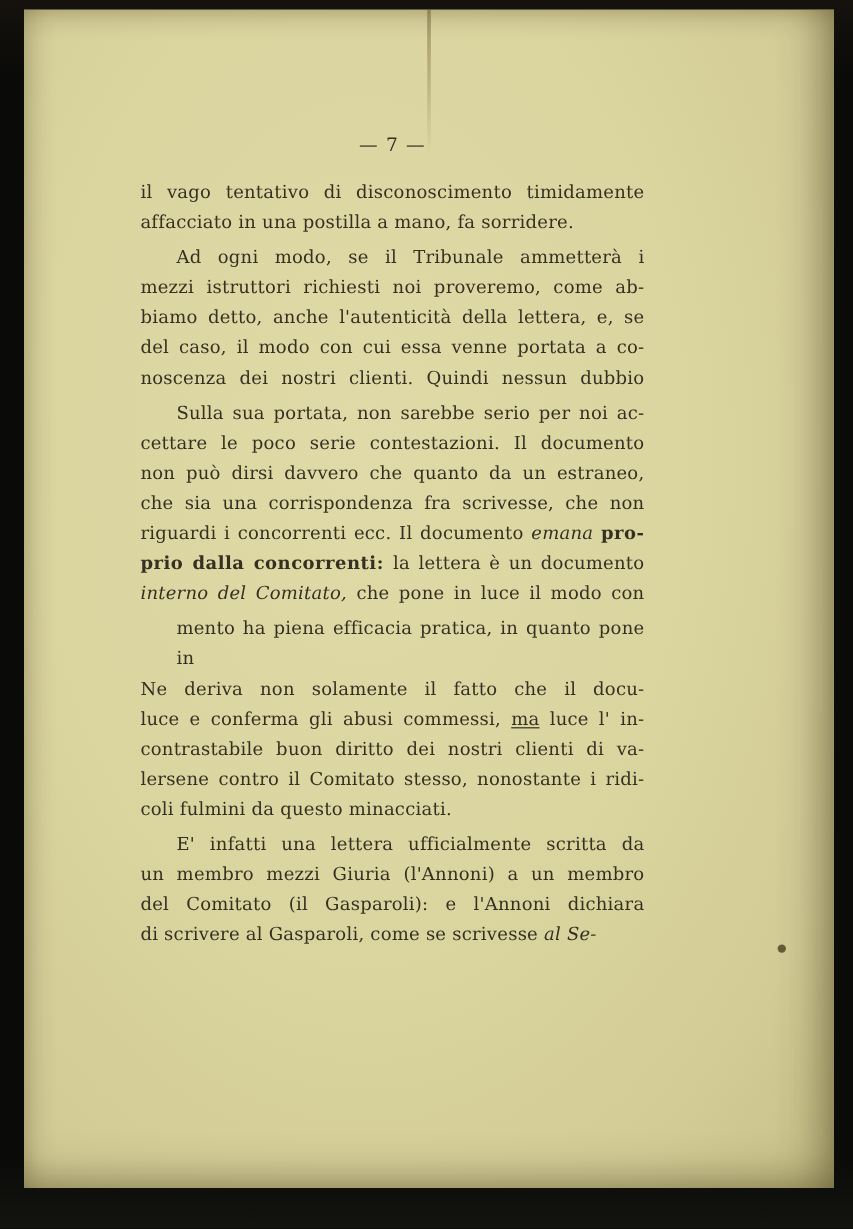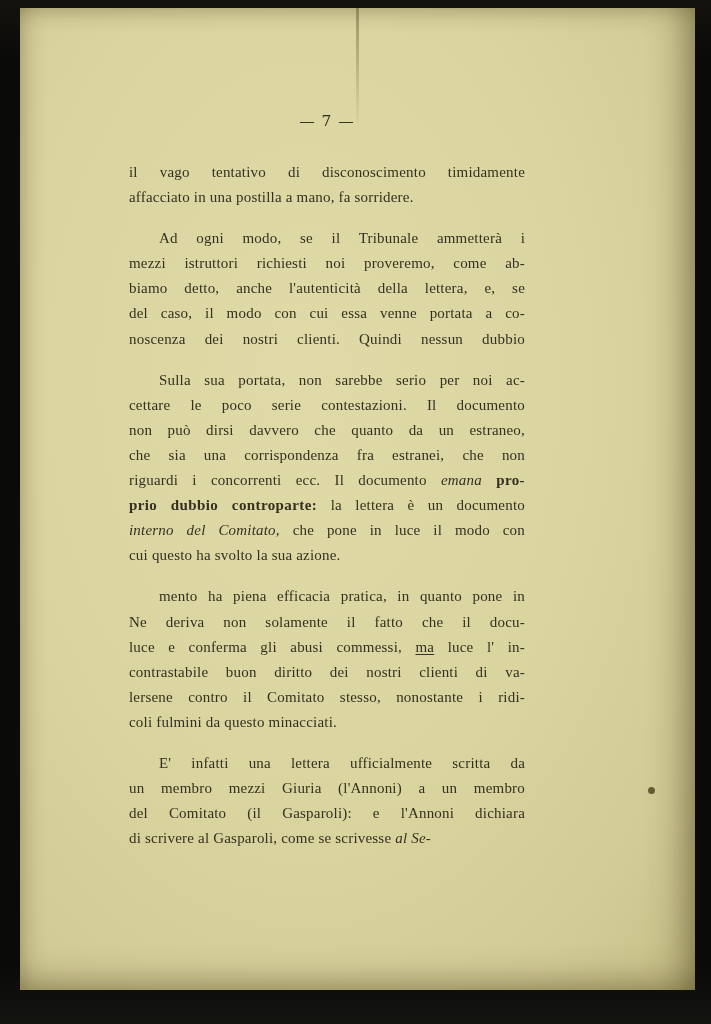--- a/index.html
+++ b/index.html
@@ -56,21 +56,21 @@
   }
   #text-block {
     position: absolute;
     left: 93px; top: 136px;
     width: 428px;
     font-size: 15px;
     line-height: 25.1px;
     color: #353021;
     letter-spacing: 0.2px;
   }
-  .para { margin: 16px; font-family: Liberation Serif, serif; }
+  .para { margin: 4px; }
   .para.indent .line:first-child { padding-left: 30px; }
   .line {
     text-align: justify;
     text-align-last: justify;
   }
   .line.last { text-align-last: left; }
   .seg-i { font-style: italic; }
   .seg-b { font-weight: 700; letter-spacing: 0.4px; }
   .seg-u { text-decoration: underline; text-underline-offset: 2px; }
 </style>
@@ -90,25 +90,24 @@
           <div class="line"><span class="seg">Ad ogni modo, se il Tribunale ammetterà i</span></div>
           <div class="line"><span class="seg">mezzi istruttori richiesti noi proveremo, come ab-</span></div>
           <div class="line"><span class="seg">biamo detto, anche l'autenticità della lettera, e, se</span></div>
           <div class="line"><span class="seg">del caso, il modo con cui essa venne portata a co-</span></div>
           <div class="line"><span class="seg">noscenza dei nostri clienti. Quindi nessun dubbio</span></div>
         </div>
         <div class="para indent">
           <div class="line"><span class="seg">Sulla sua portata, non sarebbe serio per noi ac-</span></div>
           <div class="line"><span class="seg">cettare le poco serie contestazioni. Il documento</span></div>
           <div class="line"><span class="seg">non può dirsi davvero che quanto da un estraneo,</span></div>
-          <div class="line"><span class="seg">che sia una corrispondenza fra estranei, che non</span></div>
+          <div class="line"><span class="seg">che sia una corrispondenza fra scrivesse, che non</span></div>
           <div class="line"><span class="seg">riguardi i concorrenti ecc. Il documento </span><span class="seg seg-i">emana </span><span class="seg seg-b">pro-</span></div>
-          <div class="line"><span class="seg seg-b">prio dubbio controparte: </span><span class="seg">la lettera è un documento</span></div>
+          <div class="line"><span class="seg seg-b">prio dalla concorrenti: </span><span class="seg">la lettera è un documento</span></div>
           <div class="line"><span class="seg seg-i">interno del Comitato, </span><span class="seg">che pone in luce il modo con</span></div>
-          <div class="line last"><span class="seg">cui questo ha svolto la sua azione.</span></div>
         </div>
         <div class="para indent">
           <div class="line"><span class="seg">mento ha piena efficacia pratica, in quanto pone in</span></div>
           <div class="line"><span class="seg">Ne deriva non solamente il fatto che il docu-</span></div>
           <div class="line"><span class="seg">luce e conferma gli abusi commessi, </span><span class="seg seg-u">ma</span><span class="seg"> luce l' in-</span></div>
           <div class="line"><span class="seg">contrastabile buon diritto dei nostri clienti di va-</span></div>
           <div class="line"><span class="seg">lersene contro il Comitato stesso, nonostante i ridi-</span></div>
           <div class="line last"><span class="seg">coli fulmini da questo minacciati.</span></div>
         </div>
         <div class="para indent">

